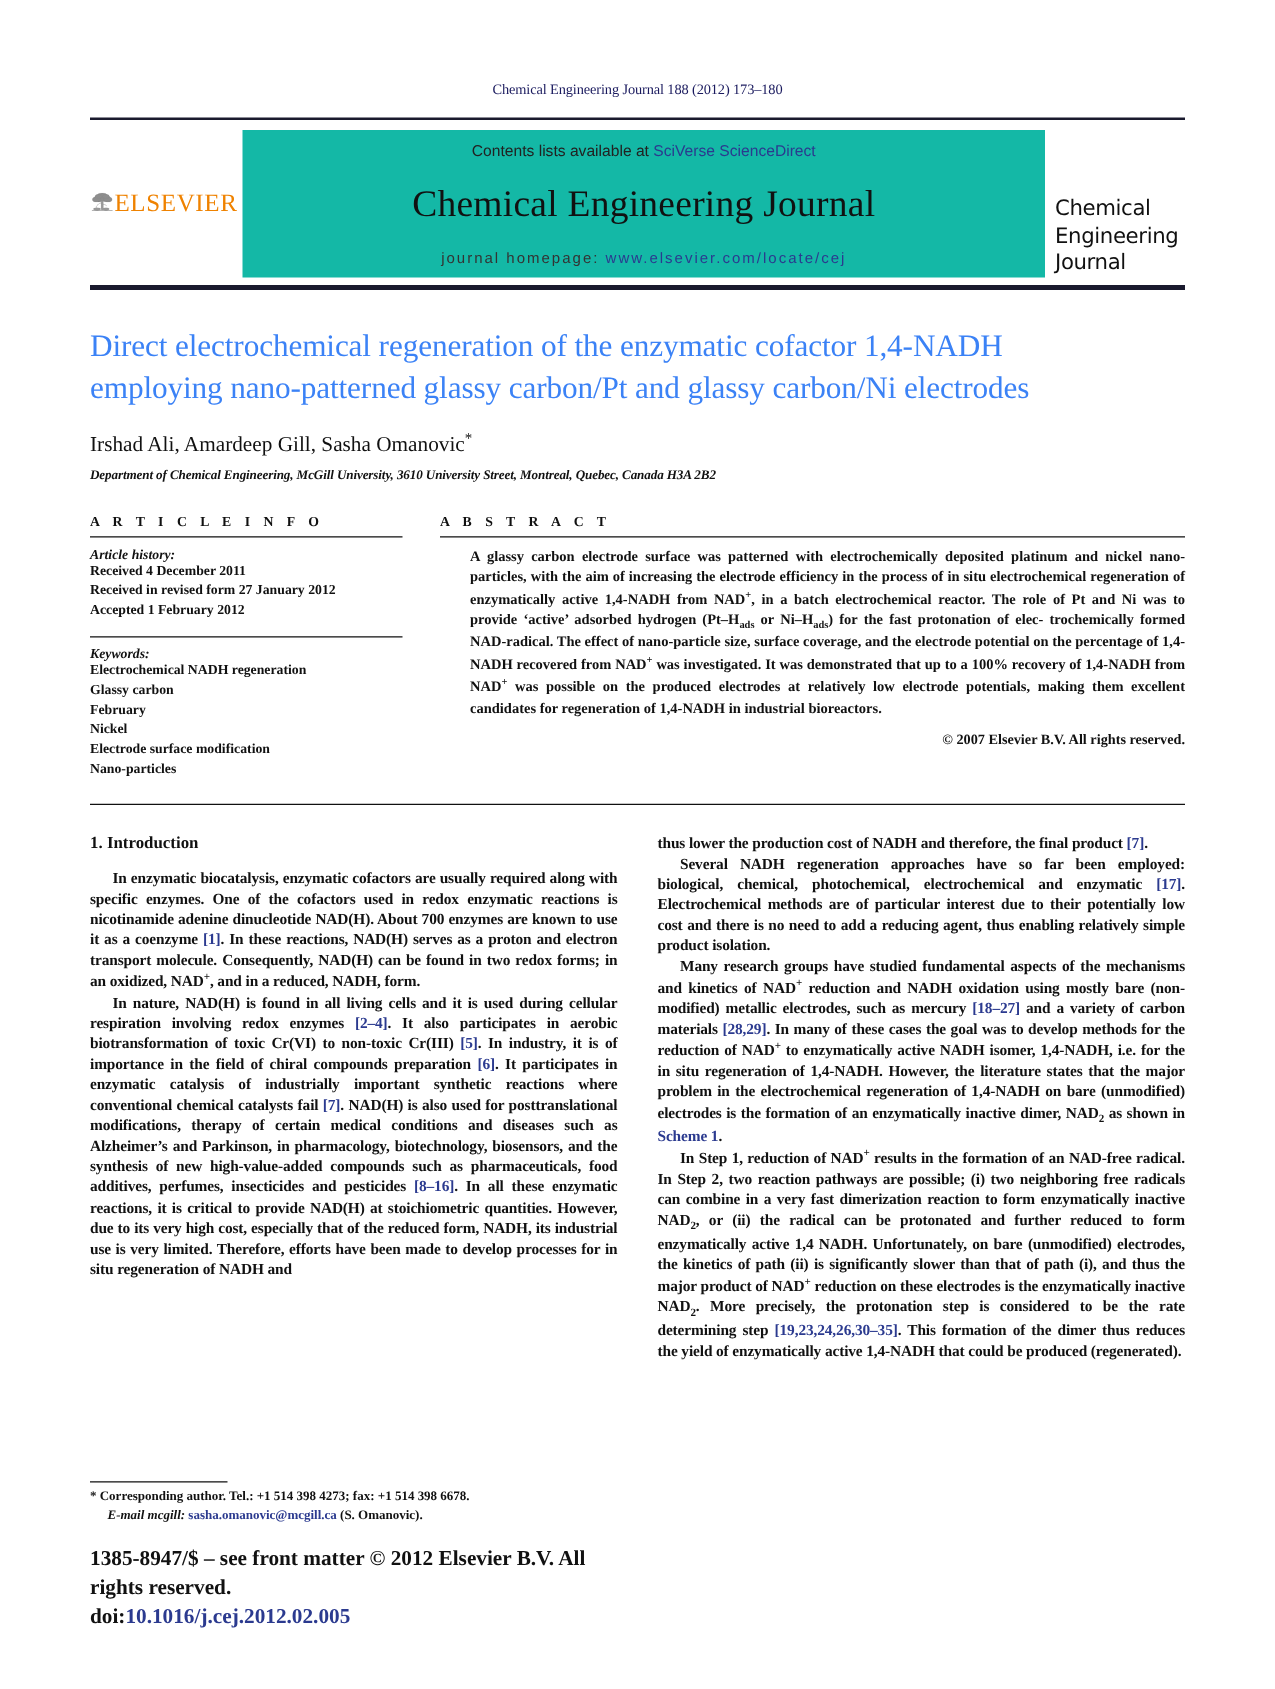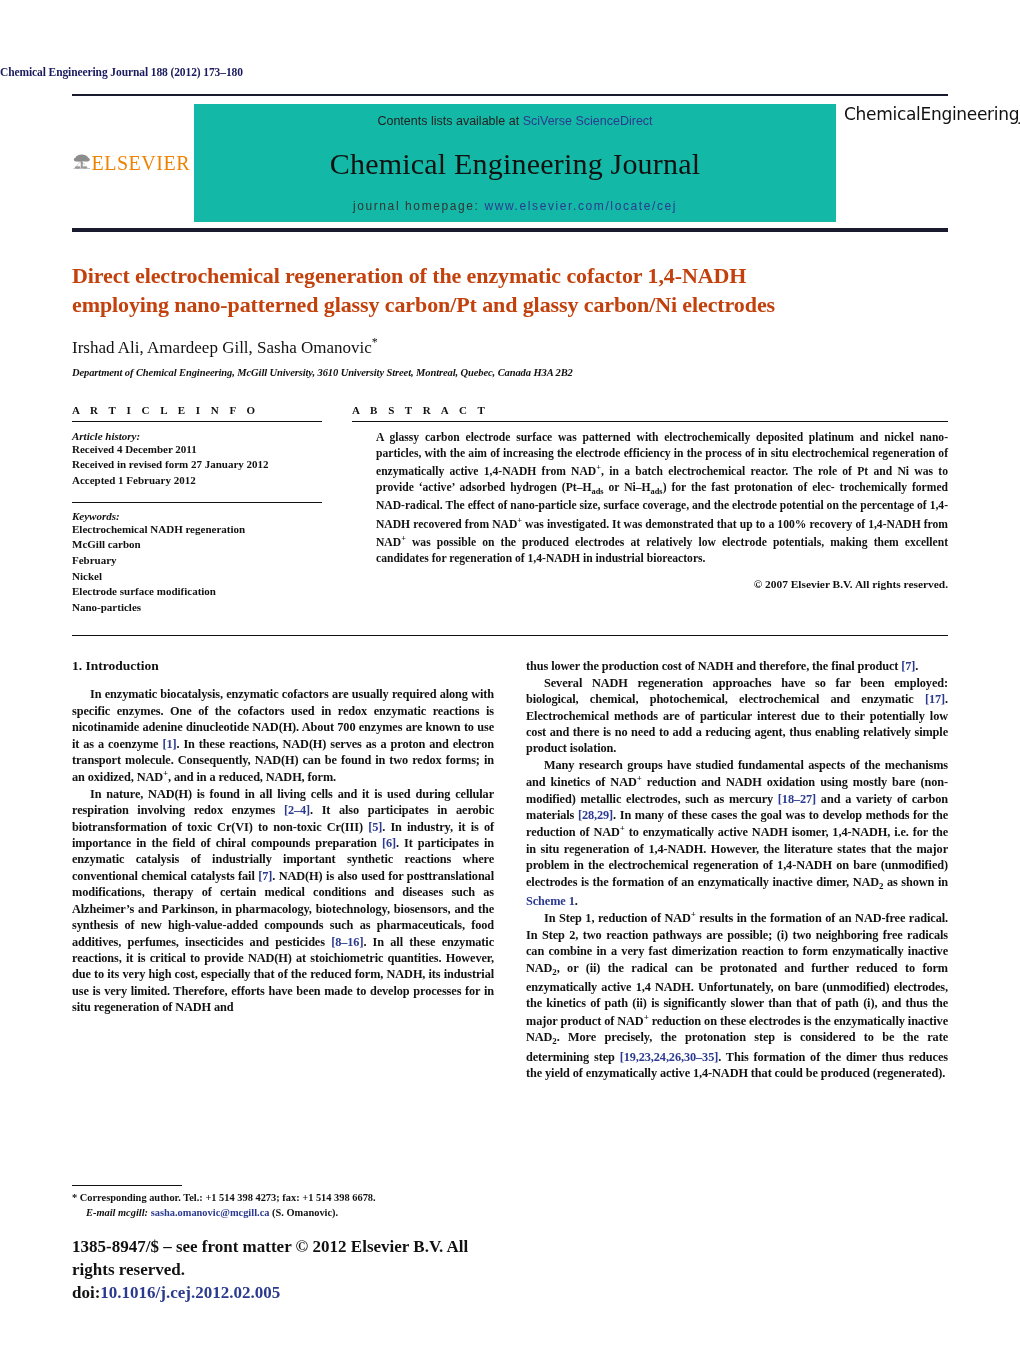--- a/index.html
+++ b/index.html
@@ -18,22 +18,23 @@
   .page {
     position: absolute;
     left: 0; top: 0;
     width: 1020px;
     height: 1351px;
     padding: 0;
   }
 
   
   .running-head {
+    text-align: center;
     font-size: 11.5px;
-    font-weight: bold;
+    font-weight: normal;
     color: #1a1a5e;
     padding-top: 66px;
     letter-spacing: -0.1px;
   }
 
   
   .masthead-wrap {
     margin: 16px 72px 0 72px;
     border-top: 2.5px solid #1a1a2e;
     padding-top: 0;
@@ -94,45 +95,46 @@
     letter-spacing: 1.6px;
     color: #333;
   }
   .homepage-line .url {
     color: #2b3a8f;
   }
   .cover-thumb {
     width: 112px;
     flex: 0 0 112px;
     display: flex;
-    justify-content: space-between;
+    flex-direction: column;
+    justify-content: flex-end;
     padding-left: 8px;
     box-sizing: border-box;
   }
   .cover-line {
     font-family: "DejaVu Sans", sans-serif;
     font-size: 17px;
     line-height: 1.28;
     color: #111;
     letter-spacing: -0.3px;
   }
   .masthead-rule-bottom {
     margin: 6px 72px 0 72px;
     border-top: 4px solid #1a1a2e;
   }
 
   
   .title-block {
     margin: 30px 72px 0 72px;
   }
   .paper-title {
-    font-size: 22px;
+    font-size: 25px;
     line-height: 1.3;
-    font-weight: bold;
-    color: #c2410c;
+    font-weight: normal;
+    color: #3b82f6;
     margin: 0;
     letter-spacing: -0.1px;
   }
   .authors {
     font-size: 17px;
     margin-top: 16px;
     color: #111;
   }
   .authors .star { font-size: 12px; vertical-align: super; }
   .affiliation {
@@ -338,21 +340,21 @@
     <div class="col-info">
       <div class="sect-head">A R T I C L E  I N F O</div>
       <div class="hr-thin"></div>
       <div class="info-label">Article history:</div>
       <div class="info-line">Received 4 December 2011</div>
       <div class="info-line">Received in revised form 27 January 2012</div>
       <div class="info-line">Accepted 1 February 2012</div>
       <div class="hr-thin2"></div>
       <div class="info-label">Keywords:</div>
       <div class="info-line">Electrochemical NADH regeneration</div>
-      <div class="info-line">McGill carbon</div>
+      <div class="info-line">Glassy carbon</div>
       <div class="info-line">February</div>
       <div class="info-line">Nickel</div>
       <div class="info-line">Electrode surface modification</div>
       <div class="info-line">Nano-particles</div>
     </div>
 
     <div class="col-abstract">
       <div class="sect-head">A B S T R A C T</div>
       <div class="hr-thin"></div>
       <div class="abstract-text">

